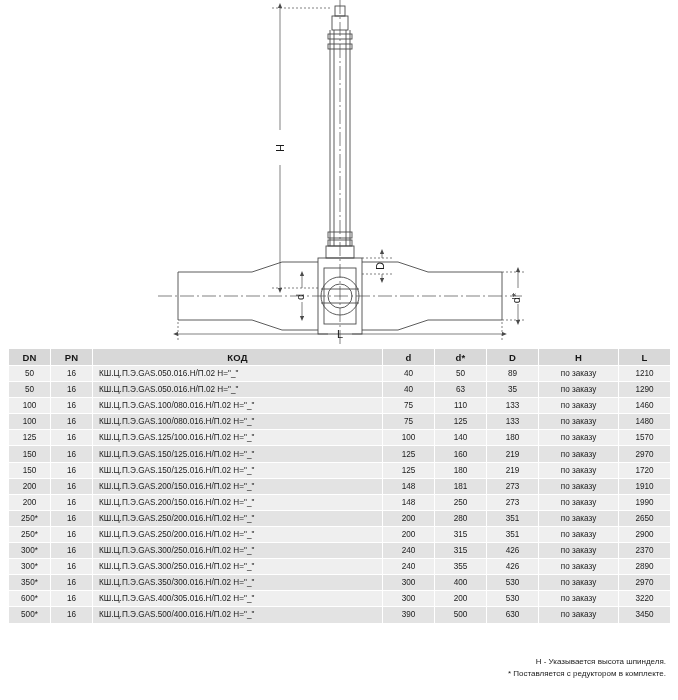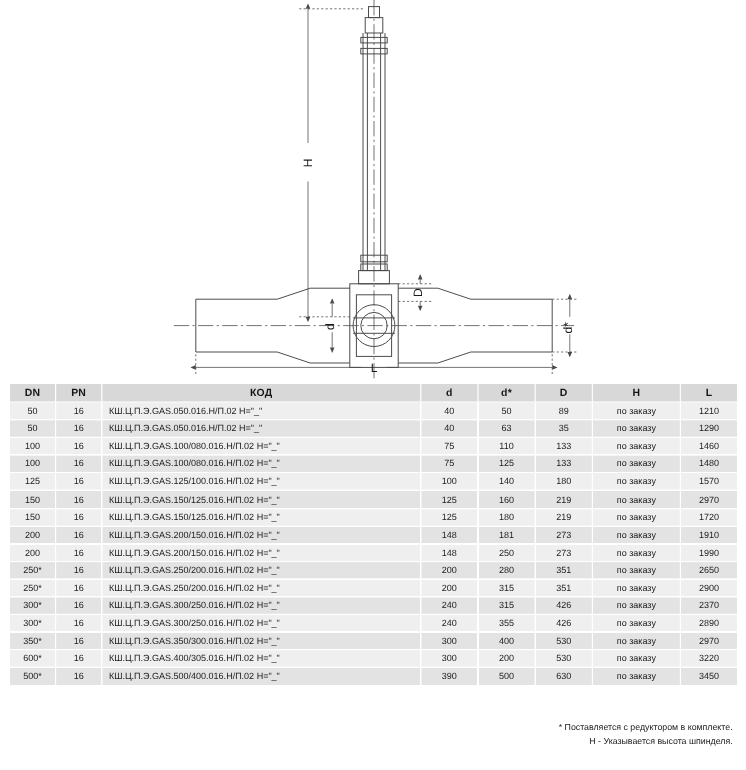--- a/index.html
+++ b/index.html
@@ -382,17 +382,17 @@
             <td>500</td>
             <td>630</td>
             <td>по заказу</td>
             <td>3450</td>
           </tr>
         </tbody>
     </table>
   </div>
 
   <div id="footnotes">
+    <div>Н - Указывается высота шпинделя.</div>
     <div>* Поставляется с редуктором в комплекте.</div>
-    <div>Н - Указывается высота шпинделя.</div>
   </div>
 
 </div>
 
 </body></html>

